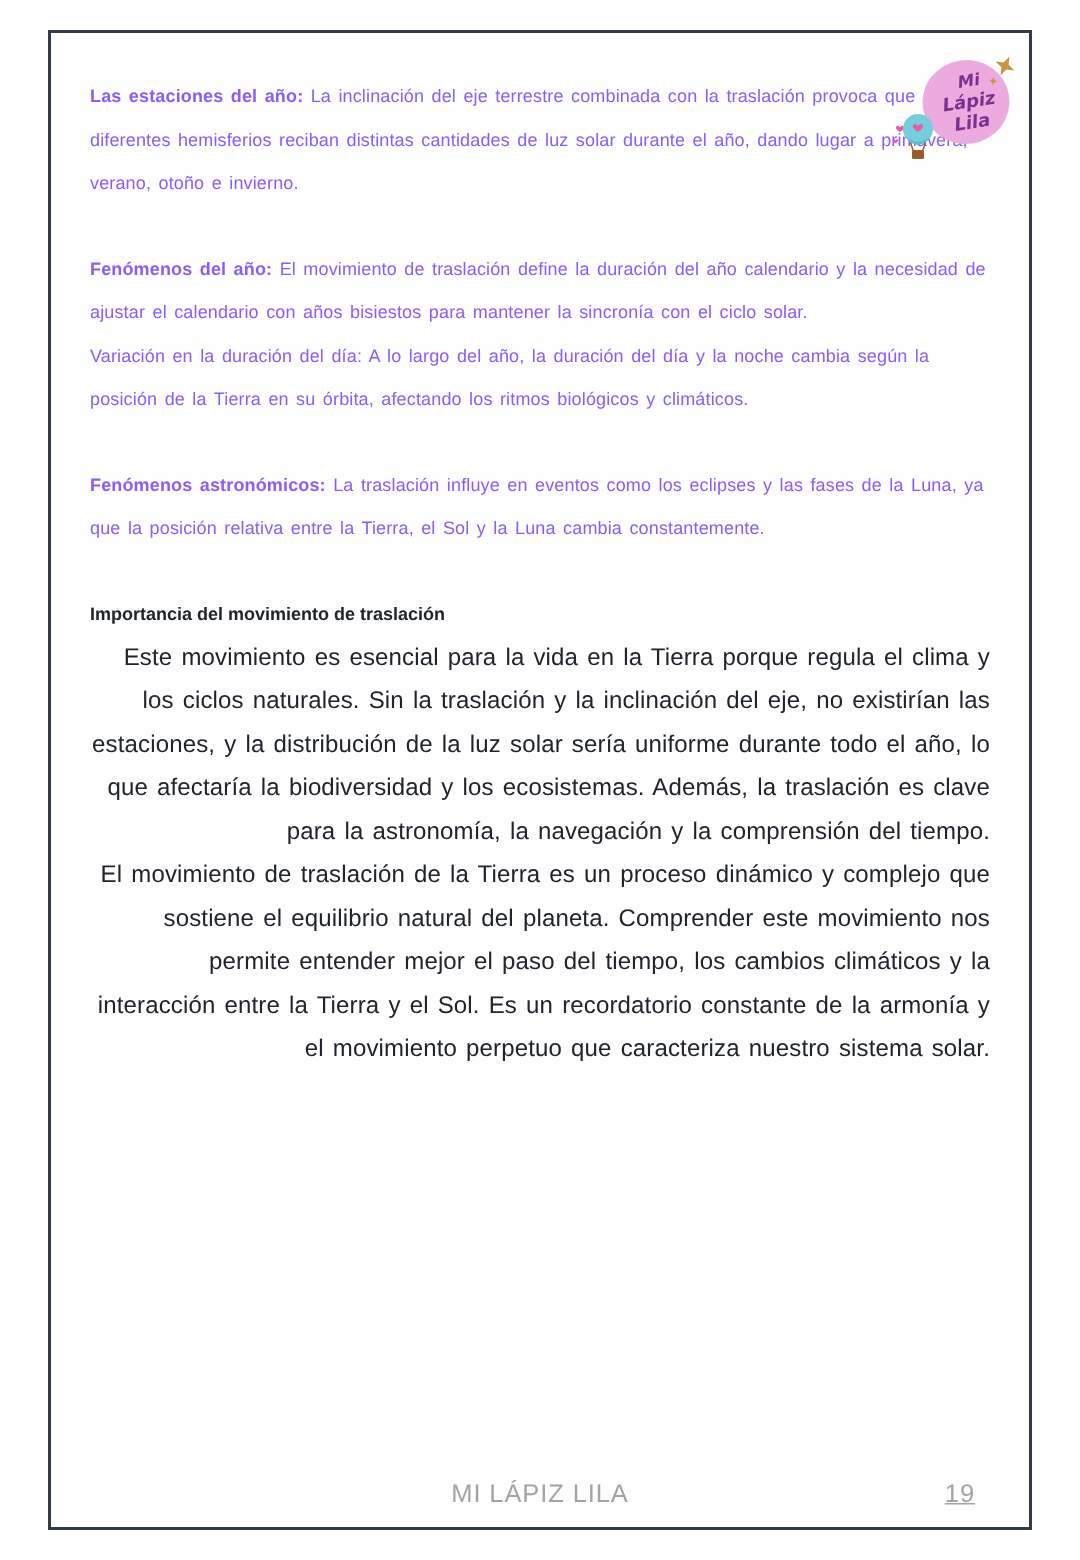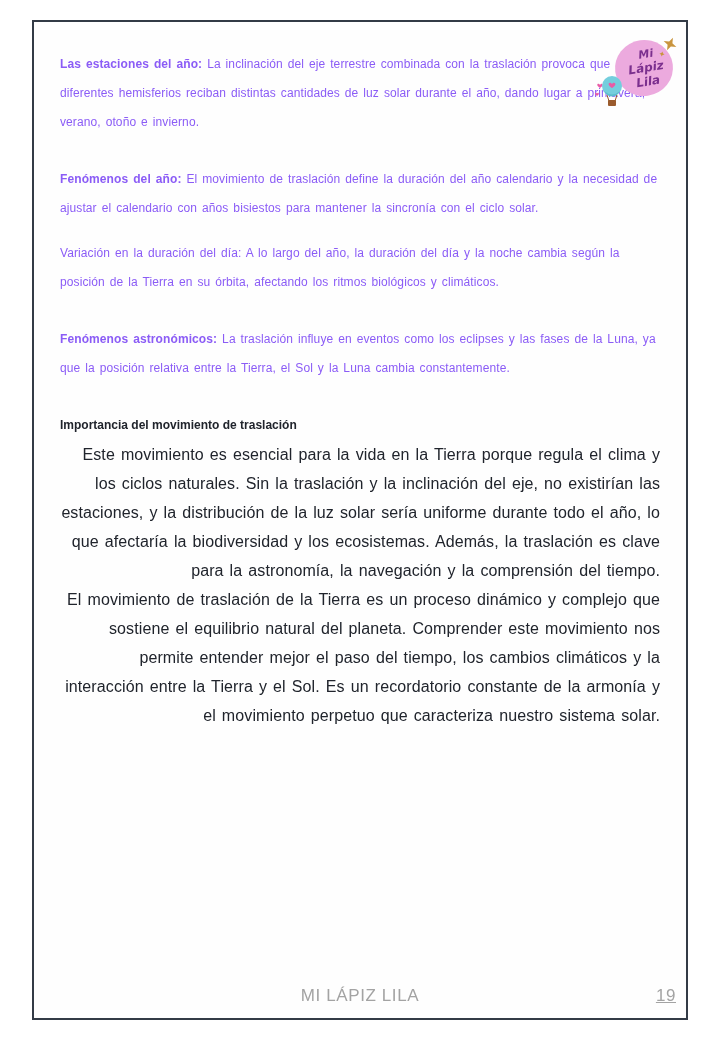--- a/index.html
+++ b/index.html
@@ -30,21 +30,21 @@
     letter-spacing: 0.2px;
   }
   .para {
     margin: 28px 26px 0 26px;
     font-size: 12px;
     line-height: 29px;
     color: #8b5cf6;
     word-spacing: 1.5px;
     letter-spacing: 0.1px;
   }
-  .para.joined { margin-top: 16px; }
+  .para.joined { margin-top: 0; }
   .section-heading {
     margin: 28px 26px 0 26px;
     font-size: 12px;
     line-height: 29px;
     font-weight: bold;
     color: #20242c;
   }
   .section-body {
     margin: 0 26px;
     font-size: 16px;
@@ -62,21 +62,21 @@
     color: #a3a3a3;
     letter-spacing: 0.6px;
   }
   .footer-brand {
     position: absolute;
     left: 0; right: 0;
     text-align: center;
   }
   .footer-page {
     position: absolute;
-    right: 10px; top: 0; text-decoration: underline;
+    right: 36px; top: 0; text-decoration: underline;
   }
   .logo-text-line {
     font-family: "DejaVu Sans", sans-serif;
     font-style: italic;
     font-weight: bold;
   }
 </style>
 </head>
 <body>
 

